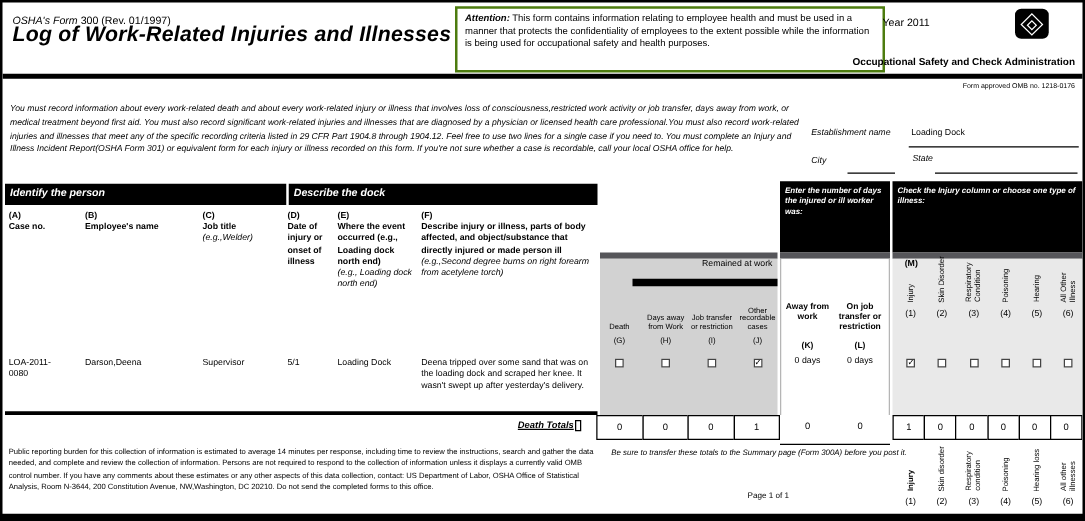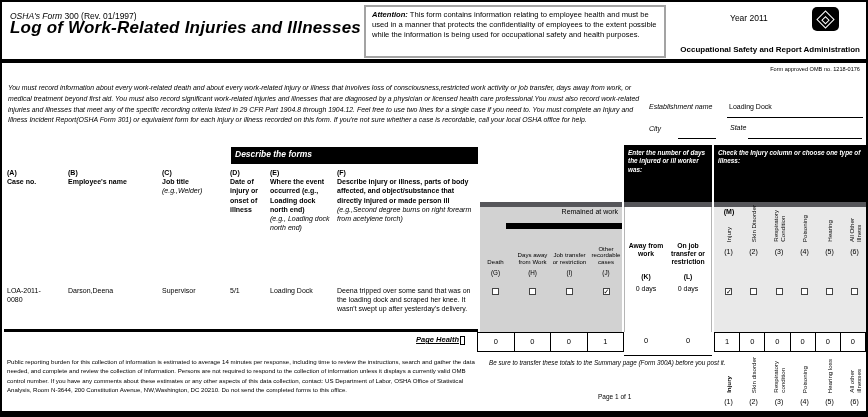--- a/index.html
+++ b/index.html
@@ -8,22 +8,22 @@
     position:relative; width:868px; height:417px; background:#fff;
     border:2px solid #000; border-bottom:6px solid #000; overflow:hidden;
     font-family:"Liberation Sans", sans-serif; color:#000;
   }
   .abs { position:absolute; }
   .it { font-style:italic; }
   .bd { font-weight:bold; }
 
   .form-no { left:8px; top:9px; font-size:8.5px; }
   .title { left:8px; top:16px; font-size:17px; font-weight:bold; font-style:italic; letter-spacing:.2px; }
-  .attention { left:362px; top:3px; width:302px; height:53px; border:2px solid #a3a3a3; padding:3px 6px; font-size:7.6px; line-height:10px; }
-  .year { left:728px; top:11px; font-size:8.5px; }
+  .attention { left:362px; top:3px; width:344px; height:53px; border:2px solid #4d7c0f; padding:3px 6px; font-size:7.6px; line-height:10px; }
+  .year { left:704px; top:11px; font-size:8.5px; }
   .logo { left:810px; top:5px; width:27px; height:24px; background:#000; border-radius:5px; display:flex; align-items:center; justify-content:center; }
   .logo-d1 { width:13px; height:13px; border:1.5px solid #fff; transform:rotate(45deg); display:flex; align-items:center; justify-content:center; }
   .logo-d2 { width:6px; height:6px; border:1.5px solid #fff; }
   .dept { right:6px; top:28px; width:320px; font-size:12px; font-weight:bold; font-style:italic; text-align:right; }
   .dept-sub { right:6px; top:43px; width:320px; font-size:8px; font-weight:bold; text-align:right; }
   .hdr-rule { left:0; top:57px; width:868px; height:4px; background:#000; }
   .omb { right:6px; top:64px; font-size:5.6px; }
 
   .intro { left:6px; top:81px; width:632px; font-size:6.9px; font-style:italic; line-height:10.8px; }
 
@@ -93,37 +93,38 @@
 
   <div class="abs form-no"><span class="it">OSHA's Form</span><span> 300 (Rev. 01/1997)</span></div>
   <div class="abs title">Log of Work-Related Injuries and Illnesses</div>
   <div class="abs attention"><span class="bd it">Attention:</span><span> This form contains information relating to employee health and must be used in a manner that protects the confidentiality of employees to the extent possible while the information is being used for occupational safety and health purposes.</span></div>
   <div class="abs year">Year 2011</div>
   <div class="abs logo">
       <div class="logo-d1">
         <div class="logo-d2"></div>
       </div>
     </div>
-  <div class="abs dept-sub">Occupational Safety and Report Administration</div>
+  <div class="abs dept-sub">Occupational Safety and Check Administration</div>
   <div class="abs hdr-rule"></div>
   <div class="abs omb">Form approved OMB no. 1218-0176</div>
 
   <div class="abs intro">You must record information about every work-related death and about every work-related injury or illness that involves loss of consciousness,restricted work activity or job transfer, days away from work, or medical treatment beyond first aid. You must also record significant work-related injuries and illnesses that are diagnosed by a physician or licensed health care professional.You must also record work-related injuries and illnesses that meet any of the specific recording criteria listed in 29 CFR Part 1904.8 through 1904.12. Feel free to use two lines for a single case if you need to. You must complete an Injury and Illness Incident Report(OSHA Form 301) or equivalent form for each injury or illness recorded on this form. If you're not sure whether a case is recordable, call your local OSHA office for help.</div>
 
   <div class="abs est-label">Establishment name</div>
   <div class="abs est-value">Loading Dock</div>
   <div class="abs fline" style="left:725px; top:115px; width:136px;"></div>
   <div class="abs city-label">City</div>
   <div class="abs est-value" style="left:690px; top:123px;"></div>
   <div class="abs fline" style="left:676px; top:136px; width:38px;"></div>
   <div class="abs state-label">State</div>
   <div class="abs est-value" style="left:760px; top:123px;"></div>
   <div class="abs fline" style="left:746px; top:136px; width:114px;"></div>
 
-  <div class="abs blackbar bar-describe">Describe the forms</div>
+  <div class="abs blackbar bar-identify">Identify the person</div>
+  <div class="abs blackbar bar-describe">Describe the dock</div>
   <div class="abs blackbox box-days">Enter the number of days the injured or ill worker was:</div>
   <div class="abs blackbox box-illness">Check the Injury column or choose one type of illness:</div>
   <div class="abs graybar" style="left:478px; top:200px; width:142px;"></div>
   <div class="abs graybar" style="left:622px; top:200px; width:88px;"></div>
   <div class="abs graybar" style="left:712px; top:200px; width:152px;"></div>
   <div class="abs bg-classify"></div>
   <div class="abs bg-kl"></div>
   <div class="abs bg-m"></div>
 
   <div class="abs cell-txt" style="left:5px; top:166px; width:55px;">
@@ -199,21 +200,21 @@
   <div class="abs cbrow" style="left:840px; width:25px;"><span class="cb"></span></div>
 
   <div class="abs cell-txt" style="left:5px; top:284px; width:48px;">LOA-2011-0080</div>
   <div class="abs cell-txt" style="left:66px; top:284px; width:90px;">Darson,Deena</div>
   <div class="abs cell-txt" style="left:160px; top:284px; width:60px;">Supervisor</div>
   <div class="abs cell-txt" style="left:228px; top:284px; width:36px;">5/1</div>
   <div class="abs cell-txt" style="left:268px; top:284px; width:64px;">Loading Dock</div>
   <div class="abs cell-txt" style="left:335px; top:284px; width:143px;">Deena tripped over some sand that was on the loading dock and scraped her knee. It wasn't swept up after yesterday's delivery.</div>
   <div class="abs row-rule"></div>
 
-  <div class="abs pt-label"><span>Page Health</span><span class="pt-box"></span></div>
+  <div class="abs pt-label"><span>Death Totals</span><span class="pt-box"></span></div>
   <div class="abs cells cells-gj">
     <div>0</div>
     <div>0</div>
     <div>0</div>
     <div>1</div>
   </div>
   <div class="abs kl-total" style="left:624px; width:40px;">0</div>
   <div class="abs kl-total" style="left:662px; width:48px;">0</div>
   <div class="abs kl-underline"></div>
   <div class="abs cells cells-m">

